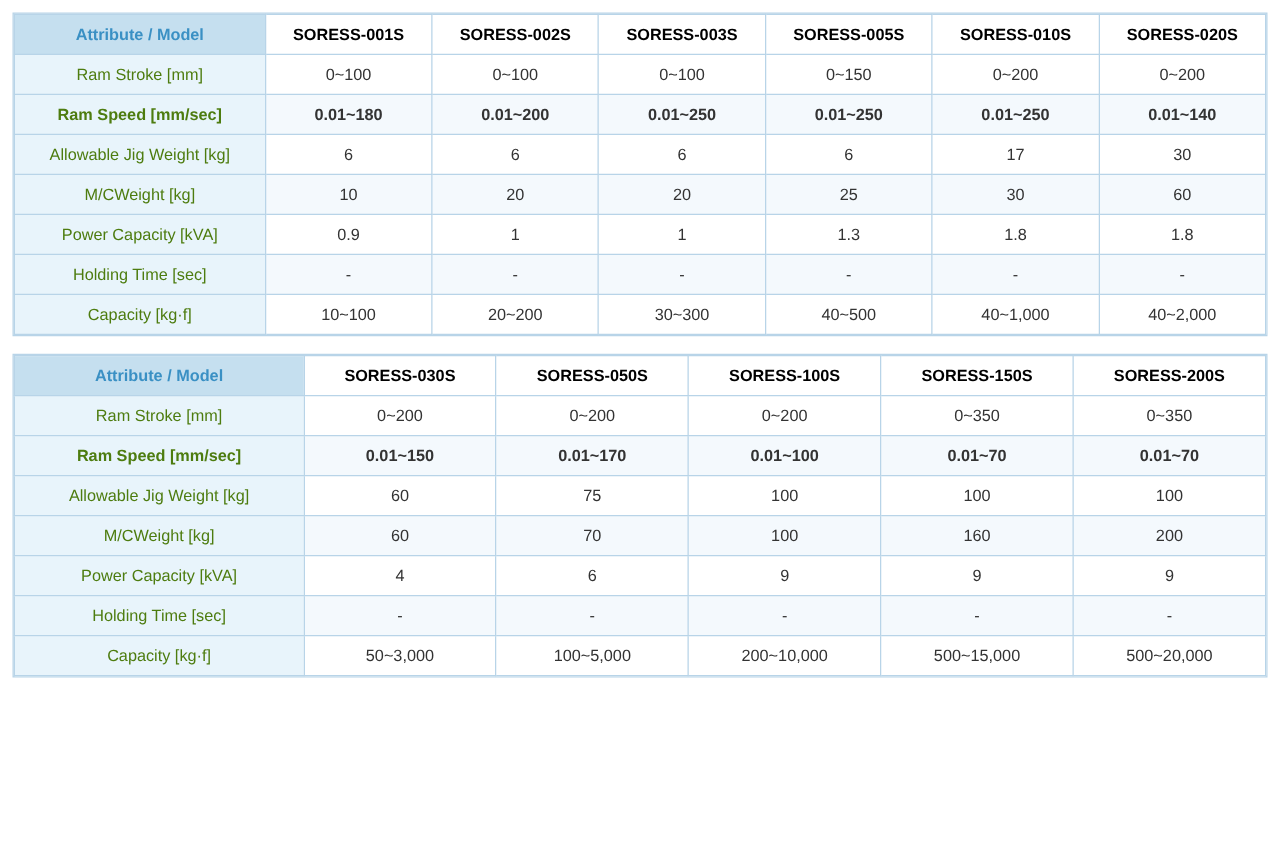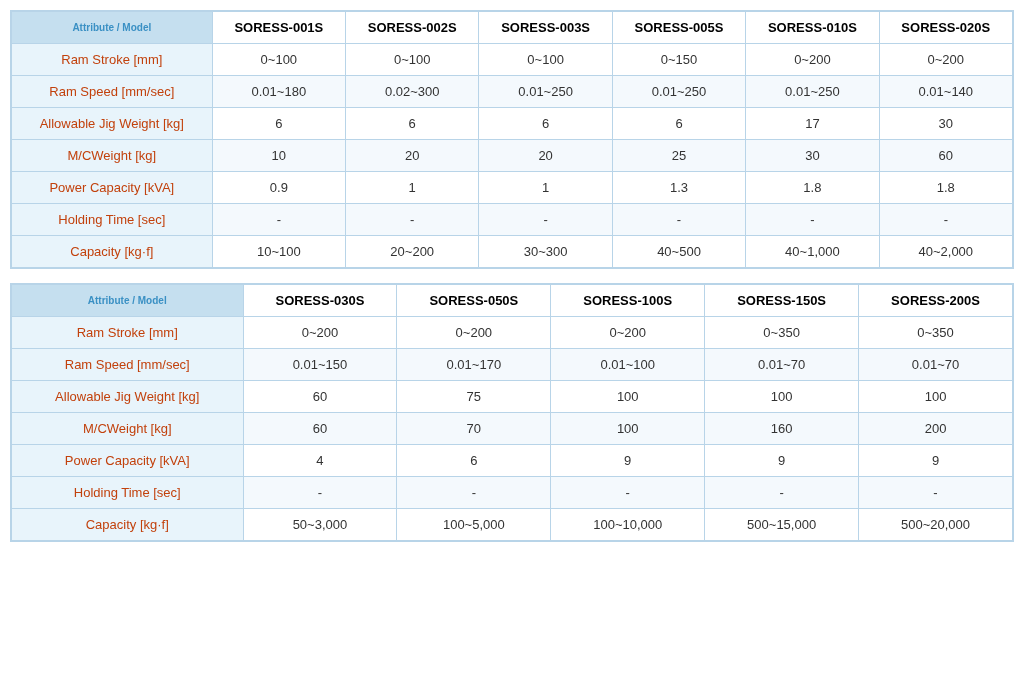--- a/index.html
+++ b/index.html
@@ -24,46 +24,46 @@
     }
     th, td {
       border: 1px solid #b8d4e8;
       padding: 8px 10px;
       text-align: center;
     }
     .attr-col {
       color: #3a90c4;
       background-color: #e8f4fb;
       text-align: center;
-      font-size: 10px;
+      font-size: 13px;
     }
     .data-row td {
       background-color: #fff;
       color: #333;
       font-size: 13px;
     }
     .data-row:nth-child(odd) td:not(.attr-col) {
       background-color: #fff;
     }
     .data-row:nth-child(even) td:not(.attr-col) {
       background-color: #f4f9fd;
     }
     
-    tr:nth-child(2) td { background-color: #fff; }
+    tr:nth-child(2) td { background-color: #fff; font-weight: bold; }
     tr:nth-child(3) td { background-color: #f0f7fc; }
     tr:nth-child(4) td { background-color: #fff; }
     tr:nth-child(5) td { background-color: #f0f7fc; margin-left: 20px; }
     tr:nth-child(6) td { background-color: #fff; }
     tr:nth-child(7) td { background-color: #f0f7fc; margin-left: 28px; }
     tr:nth-child(8) td { background-color: #fff; }
     tr:nth-child(9) td { background-color: #f0f7fc; }
     
     tr td.attr-col {
       background-color: #e8f4fb !important;
-      color: #c2410c;
+      color: #4d7c0f;
     }
     th.attr-col {
       background-color: #c5dfef !important;
       color: #3a90c4;
     }
   </style>
 </head>
 <body>
 
 <div class="page-wrapper">
@@ -87,21 +87,21 @@
             <td>0~100</td>
             <td>0~100</td>
             <td>0~100</td>
             <td>0~150</td>
             <td>0~200</td>
             <td>0~200</td>
           </tr>
           <tr class="data-row">
             <td class="attr-col">Ram Speed [mm/sec]</td>
             <td>0.01~180</td>
-            <td>0.02~300</td>
+            <td>0.01~200</td>
             <td>0.01~250</td>
             <td>0.01~250</td>
             <td>0.01~250</td>
             <td>0.01~140</td>
           </tr>
           <tr class="data-row">
             <td class="attr-col">Allowable Jig Weight [kg]</td>
             <td>6</td>
             <td>6</td>
             <td>6</td>
@@ -207,21 +207,21 @@
             <td>-</td>
             <td>-</td>
             <td>-</td>
             <td>-</td>
             <td>-</td>
           </tr>
           <tr class="data-row">
             <td class="attr-col">Capacity [kg·f]</td>
             <td>50~3,000</td>
             <td>100~5,000</td>
-            <td>100~10,000</td>
+            <td>200~10,000</td>
             <td>500~15,000</td>
             <td>500~20,000</td>
           </tr>
         </tbody>
     </table>
   </div>
 
 </div>
 
 </body></html>

